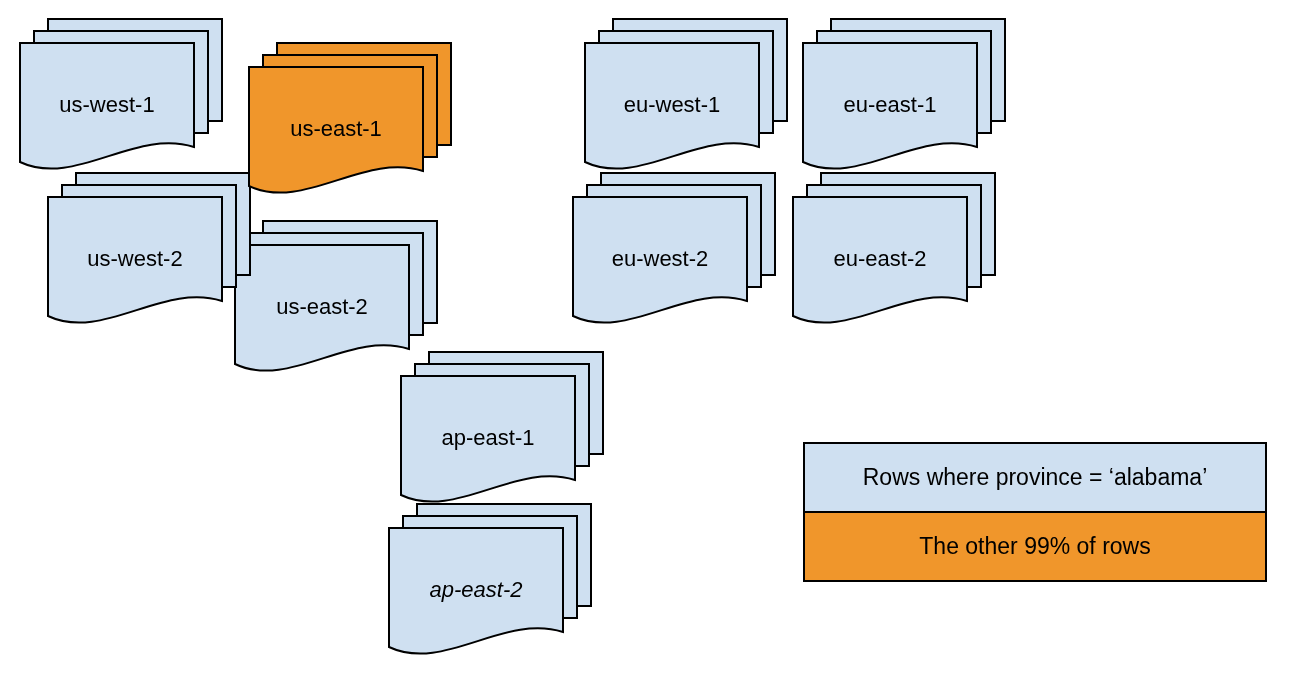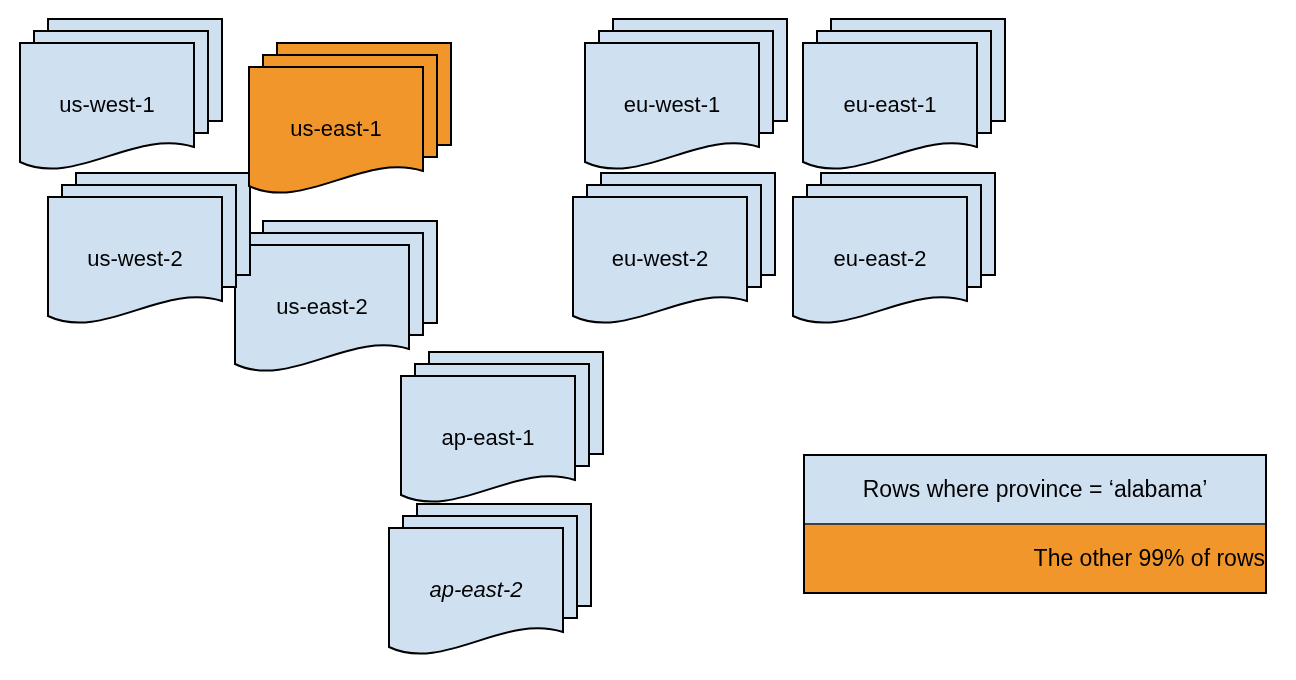--- a/index.html
+++ b/index.html
@@ -38,31 +38,29 @@
   #legend {
     position: absolute;
     left: 803px;
     top: 442px;
     width: 464px;
     height: 140px;
     border: 2px solid #000000;
     box-sizing: border-box;
     display: flex;
     flex-direction: column;
-    margin-top: 12px;
   }
   .legend-row {
     flex: 1 1 0;
     display: flex;
     align-items: center;
     justify-content: center;
   }
   .legend-row + .legend-row {
-    border-top: 2px solid #404040;
-    justify-content: flex-end;
+    border-top: 2px solid #000000;
   }
   .legend-label {
     font-size: 23px;
     color: #000000;
     white-space: nowrap;
   }
 </style>
 </head>
 <body>
 

